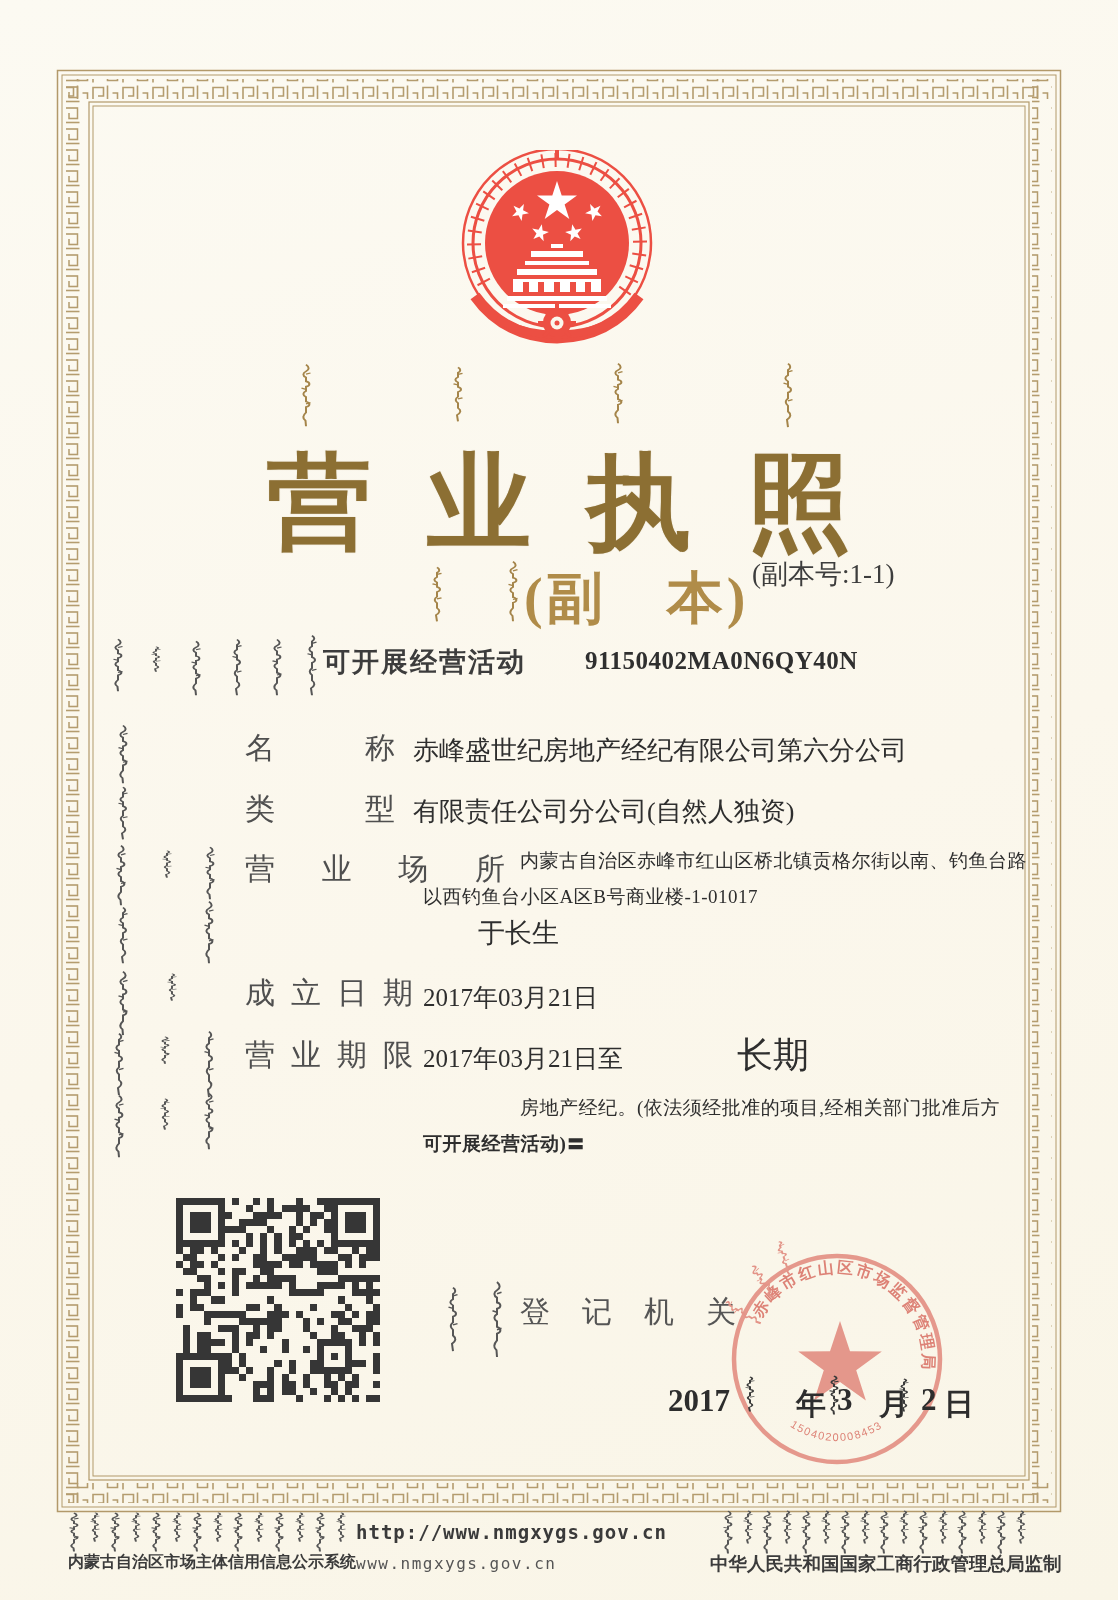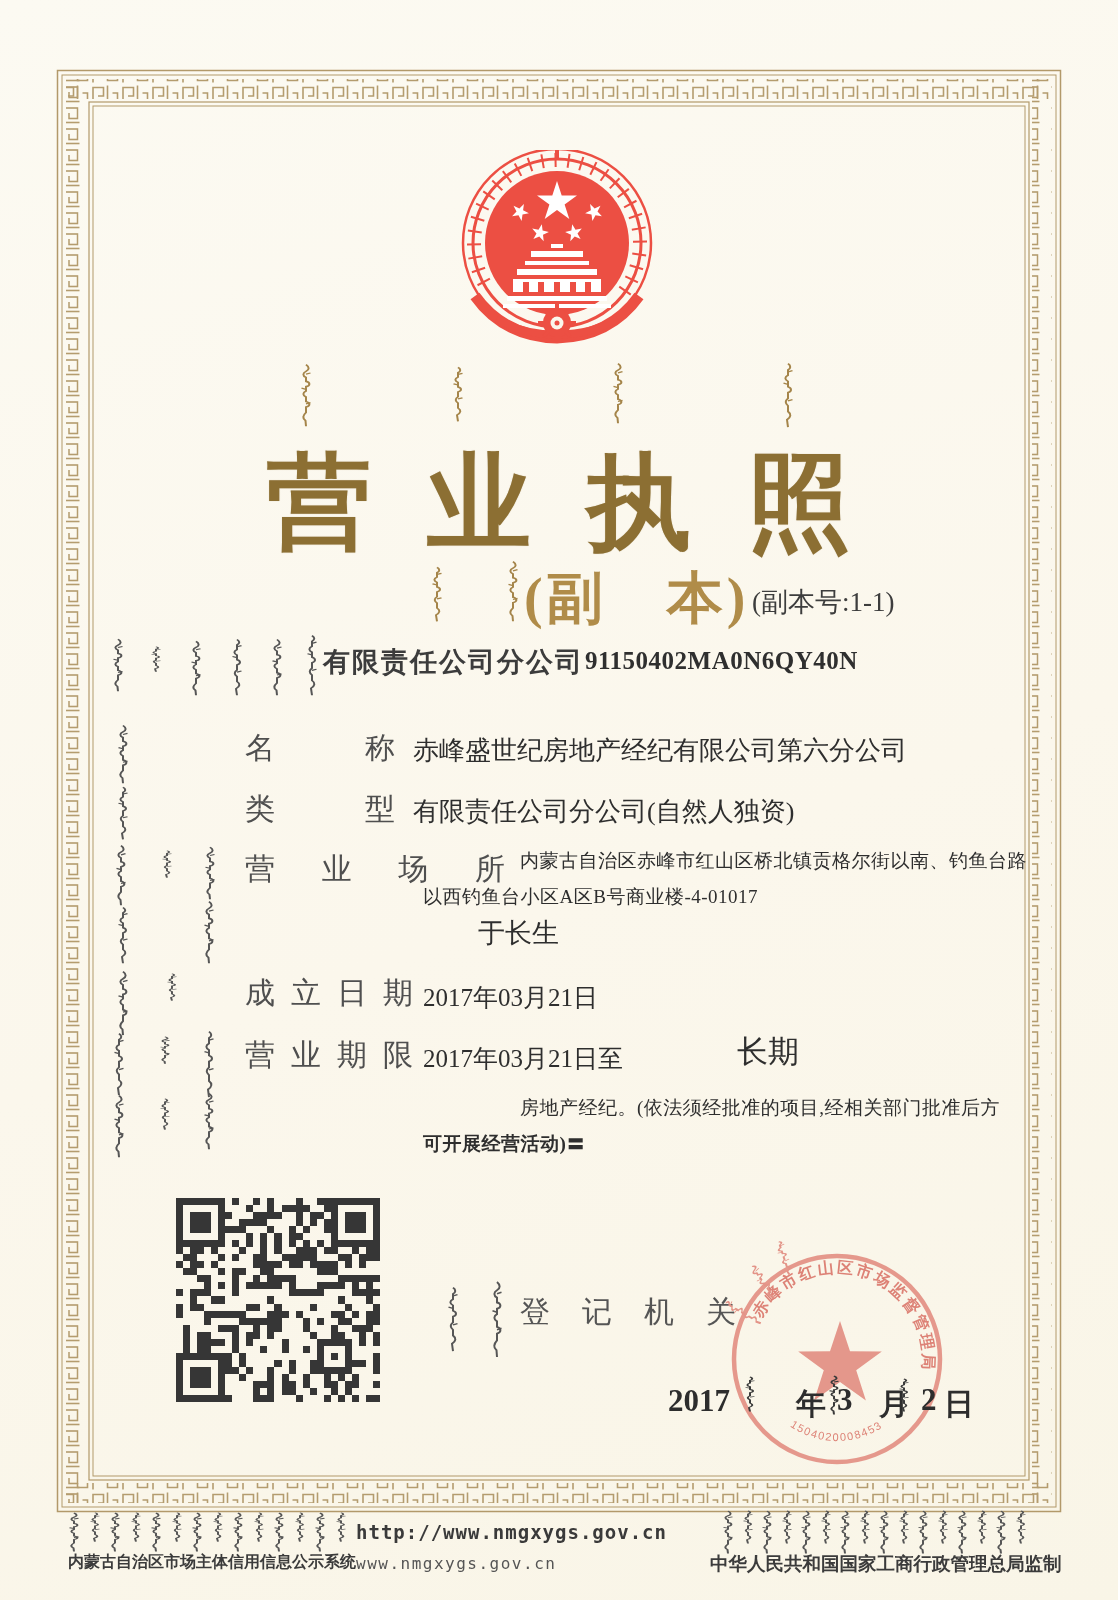--- a/index.html
+++ b/index.html
@@ -6,21 +6,21 @@
   .page{position:relative;width:1118px;height:1600px;margin:0 auto;overflow:hidden;
         background:linear-gradient(160deg,#fcfaf2 0%,#fbf7ec 55%,#f9f5e7 100%);
         font-family:"Liberation Serif","DejaVu Serif",serif;color:#333;}
   .abs{position:absolute;}
   svg{display:block;}
   .sq{position:absolute;overflow:visible;}
   .title{top:434px;left:0;width:100%;text-align:center;font-weight:bold;
          font-size:104px;letter-spacing:56px;text-indent:56px;color:#8c6f33;
          text-shadow:0 0 1px rgba(120,90,30,.35);}
   .fuben{top:561px;left:524px;font-size:56px;font-weight:600;color:#b08c49;letter-spacing:4px;}
-  .copynum{top:556px;left:752px;font-size:27px;color:#3d3d3d;margin-top:28px;}
+  .copynum{top:556px;left:752px;font-size:27px;color:#3d3d3d;}
   .crlabel{top:644px;left:323px;font-size:27px;letter-spacing:2px;font-weight:600;color:#3c3c3c;}
   .crvalue{top:647px;left:585px;font-size:25px;letter-spacing:.5px;font-weight:600;color:#2f2f2f;}
   .flabel{left:245px;font-size:30px;color:#4f4f4f;font-weight:500;
           text-align:justify;text-align-last:justify;}
   .fvalue{color:#2e2e2e;}
   .regnum{font-size:30px;color:#555;letter-spacing:32px;font-weight:500;}
   .dt{font-size:30px;color:#2d2d2d;font-weight:600;margin-left:38px;}
   .furl{font-family:"DejaVu Sans Mono","Liberation Mono",monospace;}
   .fsys{font-family:"Liberation Sans","DejaVu Sans",sans-serif;}
 </style>
@@ -135,41 +135,41 @@
         <line x1="118.48528137423857" y1="181.48528137423858" x2="123.4350288425444" y2="186.4350288425444"></line>
       </g>
     <circle cx="110" cy="173" r="6.5" fill="#fbf7ec"></circle>
     <circle cx="110" cy="173" r="2.5" fill="#ec4f43"></circle>
   </svg>
 
   <div class="abs title">营业执照</div>
   <div class="abs fuben">(副　本)</div>
   <div class="abs copynum">(副本号:1-1)</div>
 
-  <div class="abs crlabel">有限责任公司分公司</div>
+  <div class="abs crlabel">可开展经营活动</div>
   <div class="abs crvalue">91150402MA0N6QY40N</div>
 
   <div class="abs flabel" style="top:728px;width:150px">名称</div>
   <div class="abs fvalue" style="top:733px;left:413px;font-size:26px">赤峰盛世纪房地产经纪有限公司第六分公司</div>
 
   <div class="abs flabel" style="top:789px;width:150px">类型</div>
   <div class="abs fvalue" style="top:794px;left:413px;font-size:26px">有限责任公司分公司(自然人独资)</div>
 
   <div class="abs flabel" style="top:849px;width:260px">营业场所</div>
   <div class="abs fvalue" style="top:848px;left:520px;font-size:19px;letter-spacing:.5px">内蒙古自治区赤峰市红山区桥北镇贡格尔街以南、钓鱼台路</div>
-  <div class="abs fvalue" style="top:884px;left:423px;font-size:19px;letter-spacing:.5px">以西钓鱼台小区A区B号商业楼-4-01017</div>
+  <div class="abs fvalue" style="top:884px;left:423px;font-size:19px;letter-spacing:.5px">以西钓鱼台小区A区B号商业楼-1-01017</div>
 
   <div class="abs fvalue" style="top:915px;left:478px;font-size:27px">于长生</div>
 
   <div class="abs flabel" style="top:973px;width:168px">成立日期</div>
   <div class="abs fvalue" style="top:981px;left:423px;font-size:25px">2017年03月21日</div>
 
   <div class="abs flabel" style="top:1035px;width:168px">营业期限</div>
   <div class="abs fvalue" style="top:1042px;left:423px;font-size:25px">2017年03月21日至</div>
-  <div class="abs fvalue" style="top:1031px;left:737px;font-size:31px">长期</div>
+  <div class="abs fvalue" style="top:1031px;left:737px;font-size:36px">长期</div>
 
   <div class="abs fvalue" style="top:1095px;left:520px;font-size:19px;letter-spacing:.5px">房地产经纪。(依法须经批准的项目,经相关部门批准后方</div>
   <div class="abs fvalue" style="top:1131px;left:423px;font-size:19px;letter-spacing:.5px;font-weight:600">可开展经营活动)〓</div>
 
   <svg id="qr" class="abs" style="left:176px;top:1198px" width="204" height="204" viewBox="0 0 29 29" shape-rendering="crispEdges">
       <g fill="#363636">
         <rect x="0" y="0" width="1" height="1"></rect>
         <rect x="1" y="0" width="1" height="1"></rect>
         <rect x="2" y="0" width="1" height="1"></rect>
         <rect x="3" y="0" width="1" height="1"></rect>

